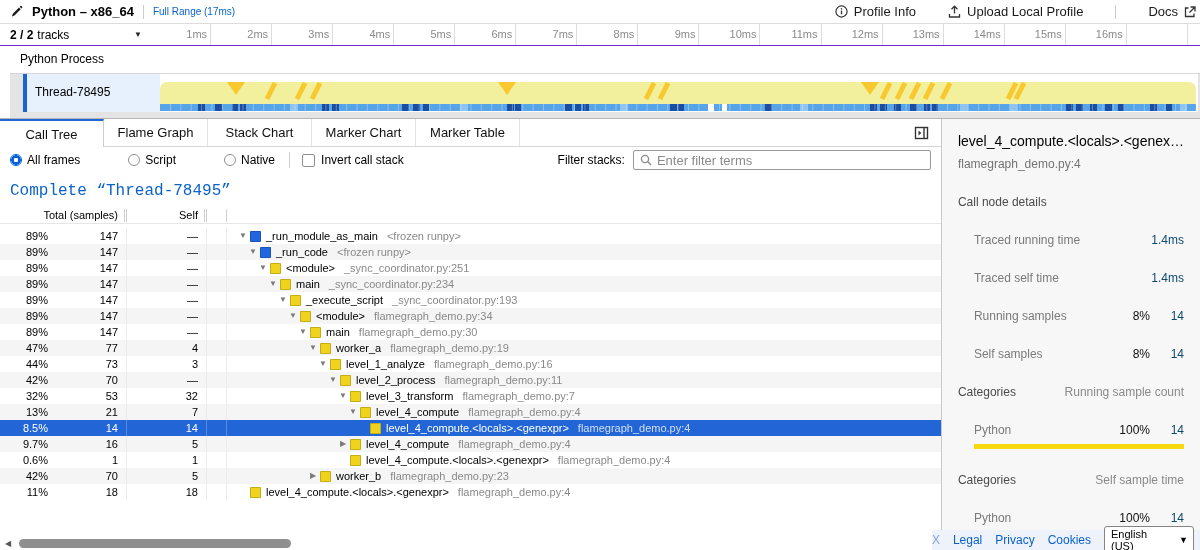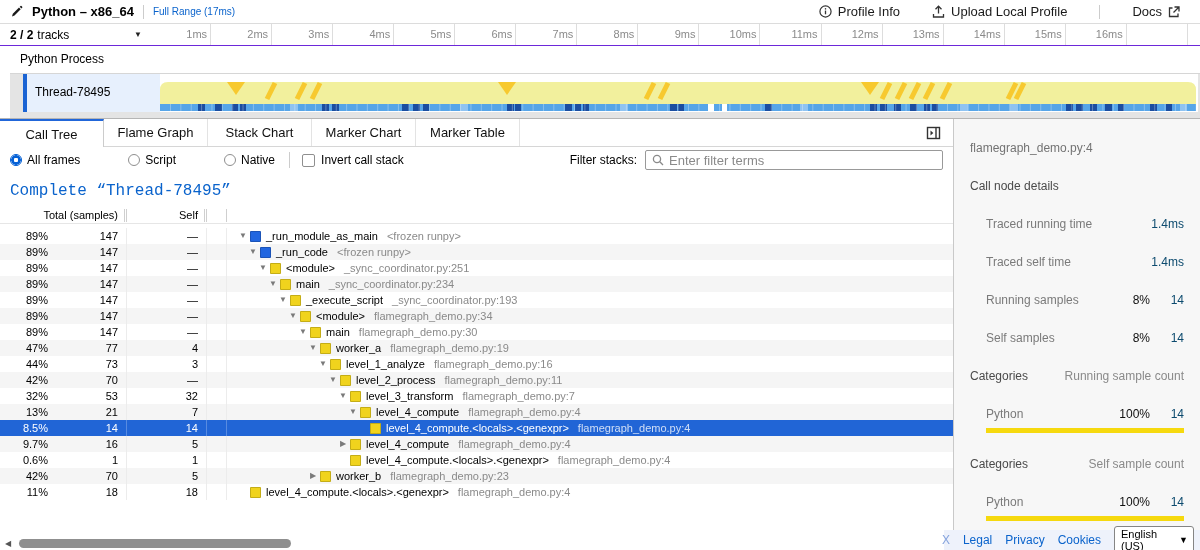--- a/index.html
+++ b/index.html
@@ -8,21 +8,21 @@
          font-family:"Liberation Sans", sans-serif; color:#000; overflow:hidden; }
 
   
   .hdr { position:absolute; top:0; left:0; width:1200px; height:24px;
          display:flex; border-bottom:1px solid #dcdcdc; background:#fff; }
   .hdr-left { display:flex; align-items:center; gap:9px; padding-left:10px; }
   .profile-name { font-size:13px; font-weight:bold; }
   .vdiv { width:1px; height:14px; background:#ccc; }
   .link { color:#0a63cc; text-decoration:none; cursor:pointer; }
   .range-link { font-size:10px; }
-  .hdr-right { margin-left:auto; display:flex; align-items:center; gap:32px; padding-right:20px; }
+  .hdr-right { margin-left:auto; display:flex; align-items:center; gap:32px; padding-right:4px; }
   .hdr-item { display:flex; align-items:center; gap:6px; font-size:13px; color:#1a1a1a; cursor:pointer; }
 
   
   .ruler { position:absolute; top:24px; left:0; width:1200px; height:22px;
            display:flex; border-bottom:1px solid #6d28d9; background:#fff; }
   .tracks-ctl { width:150px; display:flex; align-items:center; padding:0 8px 0 10px;
                 font-size:12px; cursor:pointer; }
   .tracks-ctl b { margin-right:4px; }
   .tracks-caret { margin-left:auto; font-size:8px; color:#222; }
   .ticks { flex:1; display:flex; }
@@ -703,20 +703,21 @@
           </div>
         </div>
 
       <div class="hsb">
         <span class="hsb-arrow">◀</span>
         <span class="hsb-thumb"></span>
       </div>
     </div>
 
     <div class="sidebar">
+      <div class="sb-title">level_4_compute.&lt;locals&gt;.&lt;genex…</div>
       <div class="sb-sub">flamegraph_demo.py:4</div>
       <div class="sb-h">
         <span>Call node details</span>
       </div>
       <div id="sb-details">
           <div class="sb-row">
             <span class="lbl">Traced running time</span>
             <span class="pv">
               <span class="p"></span>
               <span class="v">1.4ms</span>
@@ -752,21 +753,21 @@
           <div class="sb-row">
             <span class="lbl">Python</span>
             <span class="pv">
               <span class="p">100%</span>
               <span class="v">14</span>
             </span>
           </div>
           <div class="sb-bar" style="background: rgb(246, 217, 14);"></div>
           <div class="sb-h">
             <span>Categories</span>
-            <span class="rh">Self sample count</span>
+            <span class="rh">Self sample time</span>
           </div>
           <div class="sb-row">
             <span class="lbl">Python</span>
             <span class="pv">
               <span class="p">100%</span>
               <span class="v">14</span>
             </span>
           </div>
           <div class="sb-bar" style="background: rgb(246, 217, 14);"></div>
         </div>

